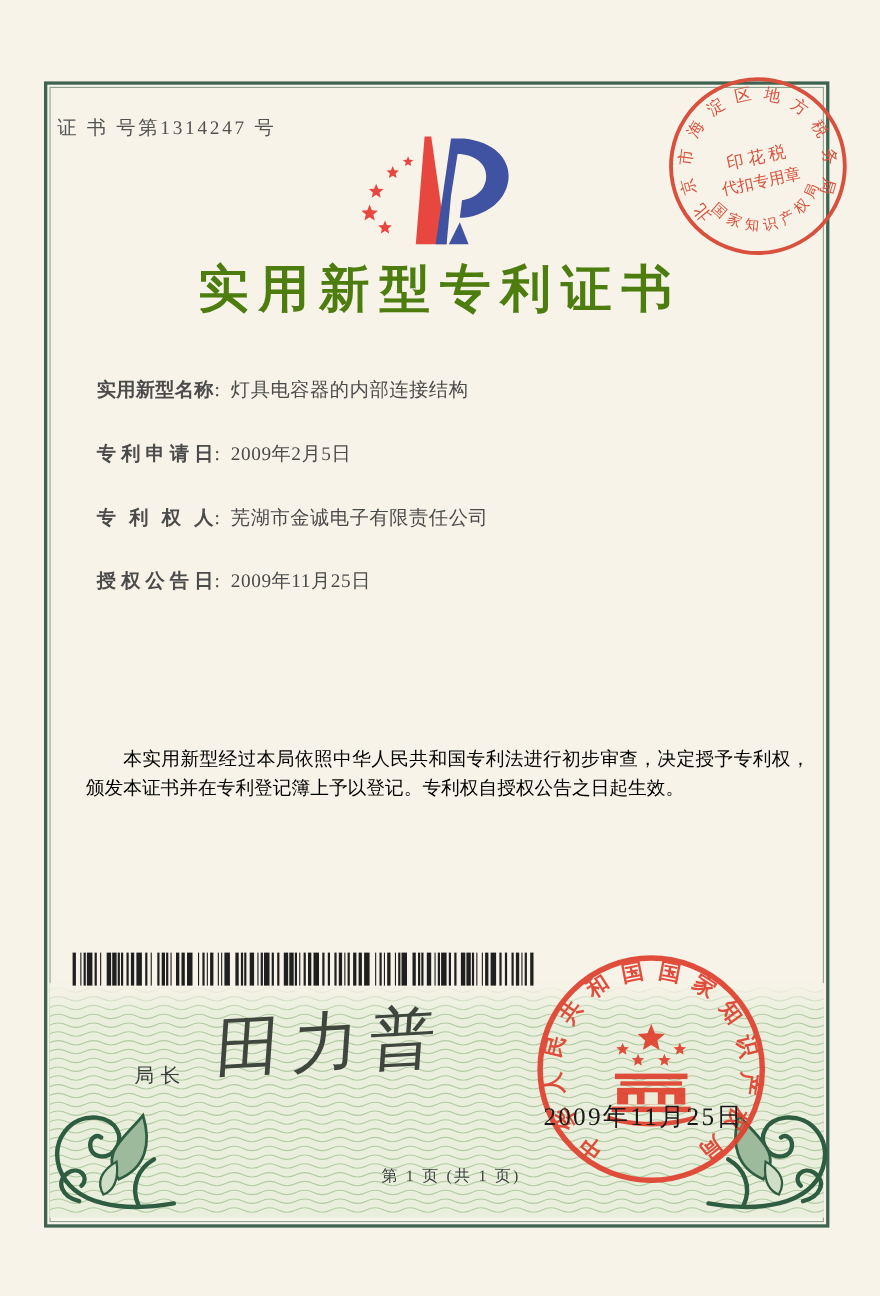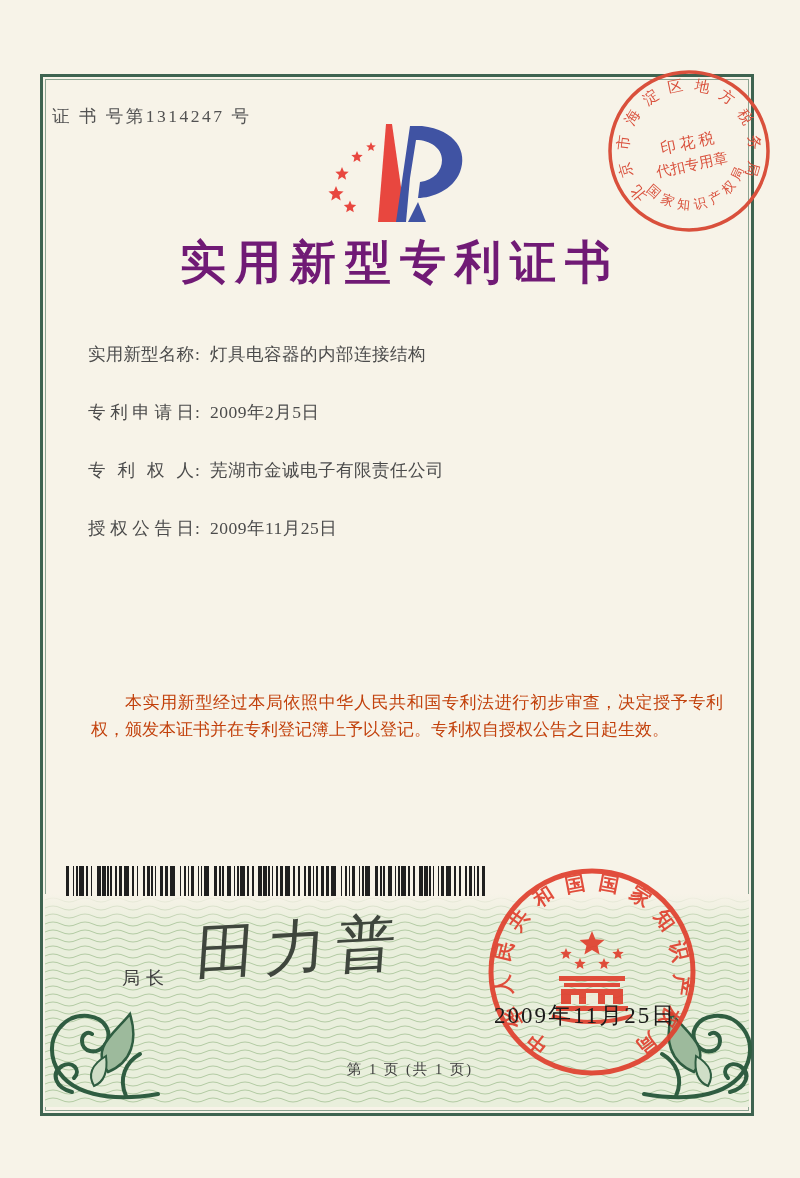--- a/index.html
+++ b/index.html
@@ -9,31 +9,31 @@
     font-family:"Liberation Serif","DejaVu Serif",serif;
     color:#474747;
   }
   .frame{position:absolute;left:40px;top:74px;width:708px;height:1036px;
     border:3px solid #3e6350;z-index:1;}
   .frame-inner{position:absolute;inset:2px;border:1px solid #8ba391;}
   .certno{position:absolute;left:52px;top:104px;font-size:17.5px;
     letter-spacing:2.5px;color:#525252;z-index:3;}
   .logo{position:absolute;left:328px;top:118px;z-index:3;}
   .title{position:absolute;left:0;width:800px;top:232px;margin:0;
-    text-align:center;font-size:46px;font-weight:700;color:#701a75;
+    text-align:center;font-size:46px;font-weight:700;color:#4d7c0f;
     letter-spacing:9px;z-index:3;}
   .fields{position:absolute;left:88px;top:342px;width:640px;z-index:3;}
   .frow{height:58px;font-size:17.5px;color:#4b4b4b;}
   .flabel{display:inline-block;width:106px;text-align:justify;
-    text-align-last:justify;vertical-align:top;}
+    text-align-last:justify;vertical-align:top;font-weight:bold;}
   .fcolon{margin:0 10px 0 1px;}
   .fvalue{letter-spacing:.5px;}
   .paras{position:absolute;left:78px;top:676px;width:658px;z-index:3;}
-  .paras p{margin:13px;font-size:17px;line-height:27px;text-align:justify;
-    text-indent:2em;color:#c2410c;}
+  .paras p{margin:0;font-size:17px;line-height:27px;text-align:justify;
+    text-indent:2em;color:#000000;}
   .barcode{position:absolute;left:66px;top:866px;width:424px;height:30px;
     z-index:3;font-size:0;white-space:nowrap;}
   .barcode i{display:inline-block;height:30px;background:#1f1f1f;}
   .band{position:absolute;left:45px;top:894px;width:704px;height:213px;
     z-index:2;background:#e9efdc;}
   .band-fade{position:absolute;left:0;top:0;width:100%;height:30px;
     background:linear-gradient(#f7f3e8,rgba(247,243,232,0));}
   .flourish{position:absolute;z-index:3;}
   .fl-left{left:42px;top:1000px;}
   .fl-right{left:642px;top:1000px;transform:scaleX(-1);}

